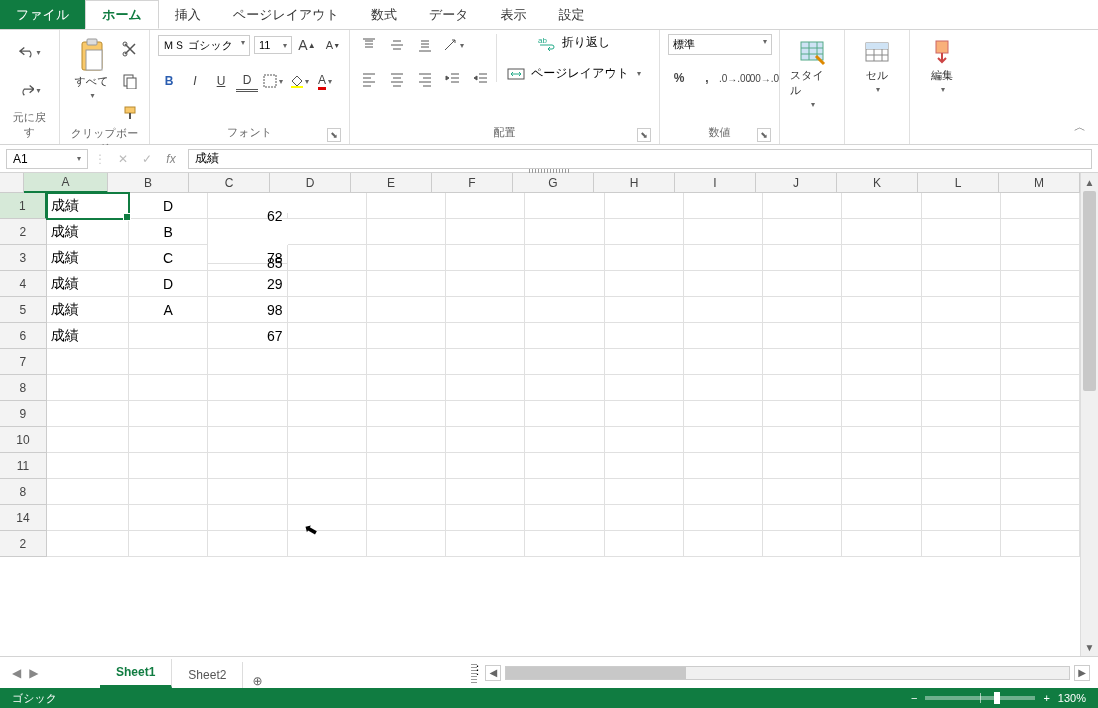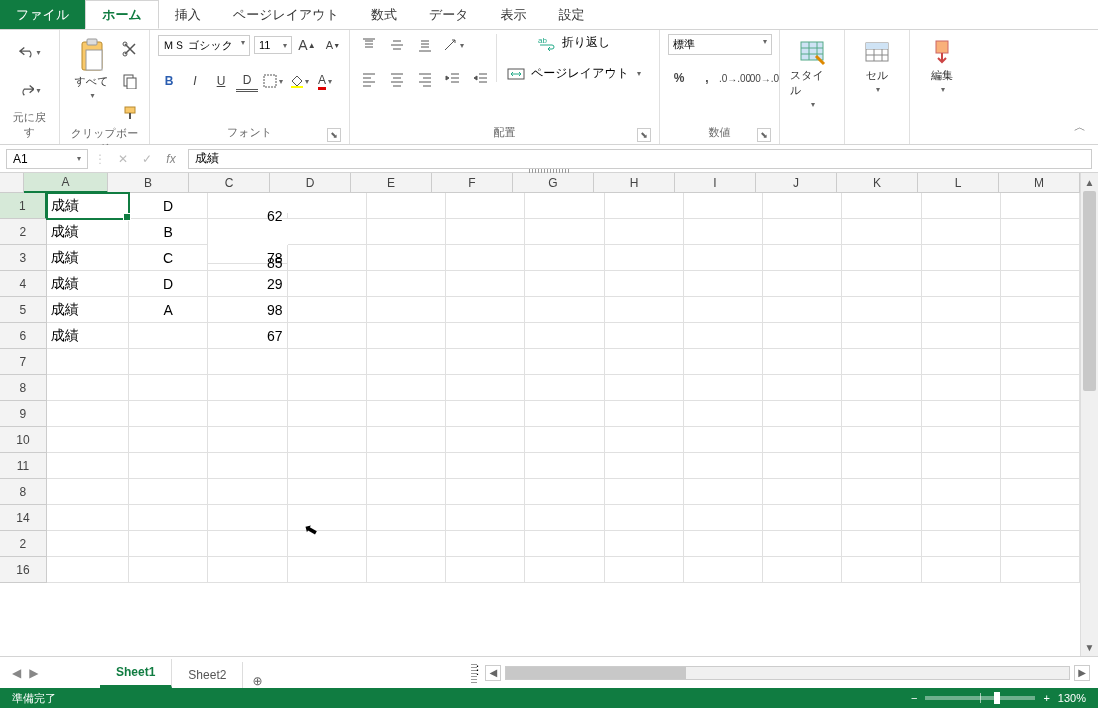--- a/index.html
+++ b/index.html
@@ -582,36 +582,20 @@
           <div class="cell" style="width: 81px;"></div>
           <div class="cell" style="width: 81px;"></div>
           <div class="cell" style="width: 81px;"></div>
           <div class="cell" style="width: 81px;"></div>
           <div class="cell" style="width: 81px;"></div>
           <div class="cell" style="width: 81px;"></div>
           <div class="cell" style="width: 81px;"></div>
           <div class="cell" style="width: 81px;"></div>
           <div class="cell" style="width: 81px;"></div>
         </div>
-        <div class="row">
-          <div class="row-h">16</div>
-          <div class="cell" style="width: 84px;"></div>
-          <div class="cell" style="width: 81px;"></div>
-          <div class="cell" style="width: 81px;"></div>
-          <div class="cell" style="width: 81px;"></div>
-          <div class="cell" style="width: 81px;"></div>
-          <div class="cell" style="width: 81px;"></div>
-          <div class="cell" style="width: 81px;"></div>
-          <div class="cell" style="width: 81px;"></div>
-          <div class="cell" style="width: 81px;"></div>
-          <div class="cell" style="width: 81px;"></div>
-          <div class="cell" style="width: 81px;"></div>
-          <div class="cell" style="width: 81px;"></div>
-          <div class="cell" style="width: 81px;"></div>
-        </div>
       </div>
   </div>
   <div class="vscroll">
     <div class="arrow">▲</div>
     <div class="track">
         <div class="thumb"></div>
       </div>
     <div class="arrow">▼</div>
   </div>
 </div>
@@ -631,21 +615,21 @@
   <div class="hscroll">
     <div class="arrow">◀</div>
     <div class="track">
         <div class="thumb"></div>
       </div>
     <div class="arrow">▶</div>
   </div>
 </div>
 
 <div class="status-bar">
-  <span>準備完了</span>
+  <span>ゴシック</span>
   <div class="zoom-ctrl">
     <span>−</span>
     <div class="zoom-slider">
         <div class="tick"></div>
         <div class="handle"></div>
       </div>
     <span>+</span>
     <span>130%</span>
   </div>
 </div>

